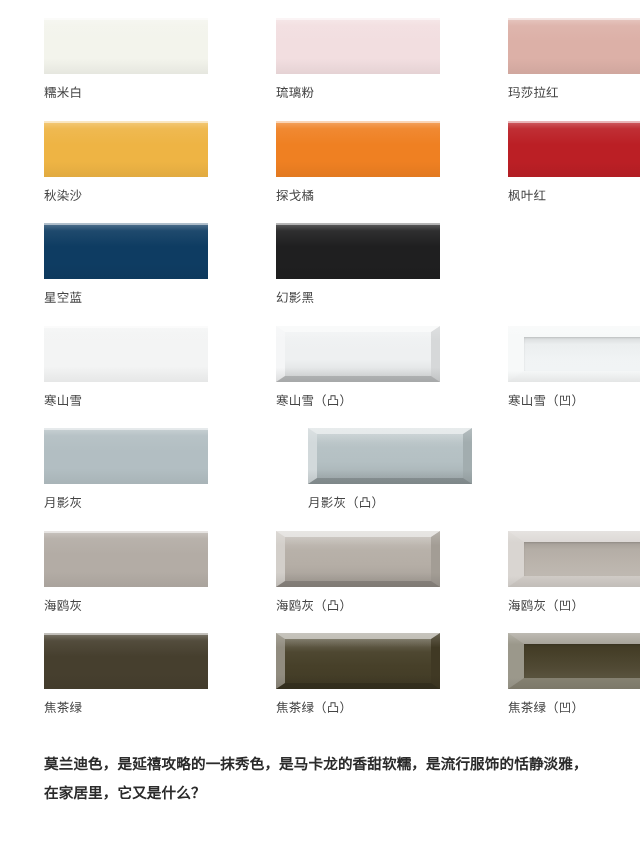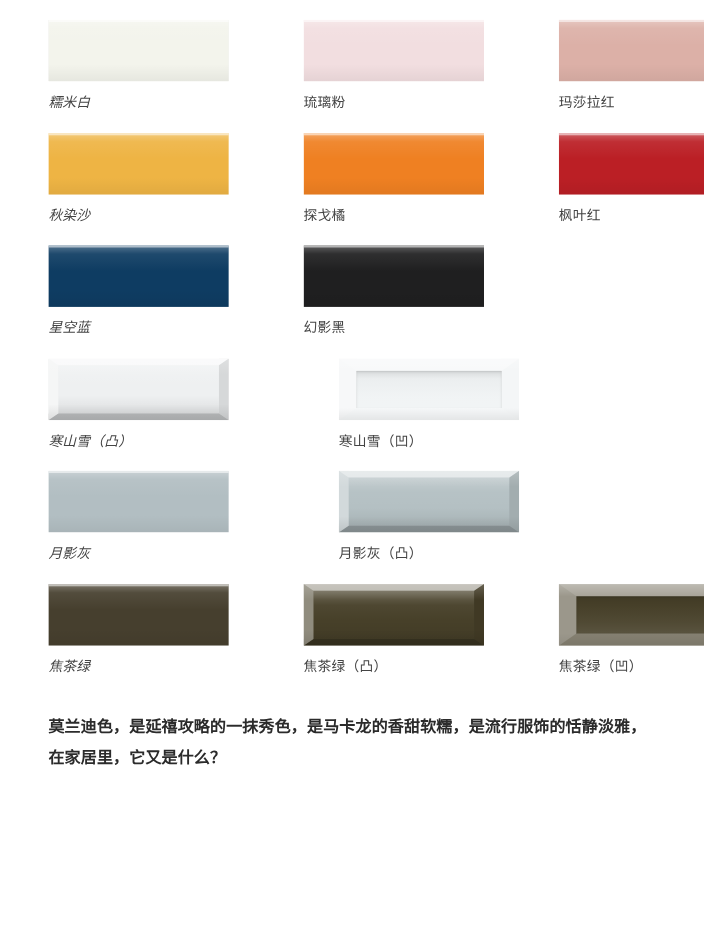--- a/index.html
+++ b/index.html
@@ -32,21 +32,21 @@
   .swatch-row {
     display: flex;
     width: 640px;
   }
 
   .swatch-cell {
     width: 196px;
     margin-left: 68px;
     margin-bottom: 0;
   }
-  .swatch-cell:first-child { margin-left: 44px; font-style: italic; }
+  .swatch-cell:first-child { margin-left: 44px; }
 
   .swatch-cell.empty { visibility: hidden; }
 
   
   .tile {
     width: 164px;
     height: 56px;
     position: relative;
     overflow: hidden;
     background: #ffffff;
@@ -236,20 +236,26 @@
           </div>
           <div class="swatch-label">幻影黑</div>
         </div>
         <div class="swatch-cell empty">
           <div class="tile flat"></div>
           <div class="swatch-label"></div>
         </div>
       </div>
       <div class="swatch-row">
         <div class="swatch-cell">
+          <div class="tile flat outline-needed" style="--c: #f3f4f4;">
+            <div class="face"></div>
+          </div>
+          <div class="swatch-label">寒山雪</div>
+        </div>
+        <div class="swatch-cell">
           <div class="tile convex outline-needed" style="--c: #eef0f1;">
             <div class="face"></div>
             <div class="inner"></div>
             <div class="bevel"></div>
             <div class="sheen"></div>
           </div>
           <div class="swatch-label">寒山雪（凸）</div>
         </div>
         <div class="swatch-cell">
           <div class="tile concave outline-needed" style="--c: #f0f3f4;">
@@ -273,20 +279,46 @@
             <div class="face"></div>
             <div class="inner"></div>
             <div class="bevel"></div>
             <div class="sheen"></div>
           </div>
           <div class="swatch-label">月影灰（凸）</div>
         </div>
       </div>
       <div class="swatch-row">
         <div class="swatch-cell">
+          <div class="tile flat" style="--c: #b3aca5;">
+            <div class="face"></div>
+          </div>
+          <div class="swatch-label">海鸥灰</div>
+        </div>
+        <div class="swatch-cell">
+          <div class="tile convex" style="--c: #b5aea6;">
+            <div class="face"></div>
+            <div class="inner"></div>
+            <div class="bevel"></div>
+            <div class="sheen"></div>
+          </div>
+          <div class="swatch-label">海鸥灰（凸）</div>
+        </div>
+        <div class="swatch-cell">
+          <div class="tile concave" style="--c: #b8b1a9;">
+            <div class="face"></div>
+            <div class="inner"></div>
+            <div class="bevel"></div>
+            <div class="sheen"></div>
+          </div>
+          <div class="swatch-label">海鸥灰（凹）</div>
+        </div>
+      </div>
+      <div class="swatch-row">
+        <div class="swatch-cell">
           <div class="tile flat" style="--c: #463f2e;">
             <div class="face"></div>
           </div>
           <div class="swatch-label">焦茶绿</div>
         </div>
         <div class="swatch-cell">
           <div class="tile convex" style="--c: #474029;">
             <div class="face"></div>
             <div class="inner"></div>
             <div class="bevel"></div>

